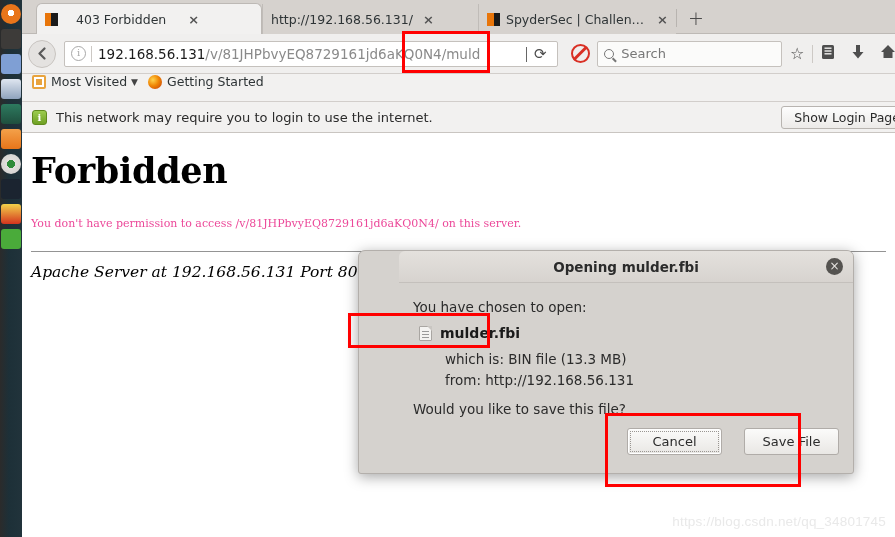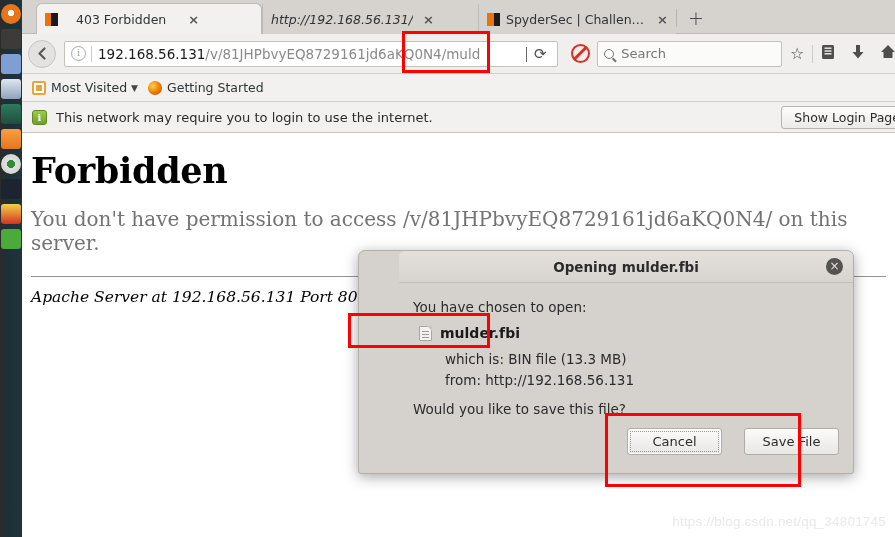--- a/index.html
+++ b/index.html
@@ -120,21 +120,21 @@
     content:""; position:absolute; right:-4px; bottom:-3px;
     width:5px; height:1.6px; background:#777; transform:rotate(45deg);
   }
   .tbicon { width:30px; flex:none; text-align:center; color:#4e4e4e; font-size:16px; }
   #tbsep { width:1px; height:18px; background:#cdc9c5; flex:none; }
 
   
   #bookmarks {
     position:absolute; left:0; top:74px; width:873px; height:28px;
     background:#f2f1f0; border-bottom:1px solid #d2cecb;
-    display:flex; align-items:center; font-size:12.5px; color:#2e3436;
+    display:flex; align-items:flex-start; font-size:12.5px; color:#2e3436;
   }
   .bm { display:flex; align-items:center; margin-left:10px; }
   .bm .bmico { width:14px; height:14px; margin-right:5px; flex:none; }
   #bm-mv-ico { border:2px solid #e8a33d; border-radius:2px; background:#fff; position:relative; }
   #bm-mv-ico:after{content:"";position:absolute;left:2px;top:2px;width:6px;height:6px;background:#e8a33d;}
   #bm-gs-ico {
     border-radius:50%;
     background:radial-gradient(circle at 35% 35%,#ffd44d 0%,#f08705 45%,#c3390a 100%);
   }
   .bm .chev { margin-left:4px; font-size:9px; color:#444; }
@@ -162,22 +162,22 @@
   
   #content {
     position:absolute; left:0; top:133px; width:873px; height:404px;
     background:#ffffff; overflow:hidden;
   }
   #h1-forbidden {
     font-family:"DejaVu Serif", serif; font-weight:bold;
     font-size:35px; color:#000; margin:17px 0 0 9px; letter-spacing:-0.3px;
   }
   #p-perm {
-    font-family:"DejaVu Serif", serif; font-size:20px; color:#737373;
-    margin:16px 0 0 9px;
+    font-family:"DejaVu Serif", serif; font-size:11px; color:#ec4899;
+    margin:26px 0 0 9px;
   }
   #hr-rule {
     margin:21px 9px 0 9px; height:0;
     border:none; border-top:1px solid #949494;
   }
   #p-apache {
     font-family:"DejaVu Serif", serif; font-style:italic; font-size:15.5px;
     color:#000; margin:11px 0 0 9px;
   }
   #watermark {
@@ -268,21 +268,21 @@
 </div>
 
 <div id="browser">
 
   <div id="tabstrip">
     <div class="tab active" style="left:14px; width:226px;gap:12px;">
       <span class="favicon"></span>
       <span class="tab-title">403 Forbidden</span>
       <span class="tab-close">×</span>
     </div>
-    <div class="tab" style="left:240px; width:216px;font-style:italic;">
+    <div class="tab" style="left:240px; width:216px;">
       <span class="tab-title">http://192.168.56.131/</span>
       <span class="tab-close">×</span>
     </div>
     <div class="tab" style="left:456px; width:198px;">
       <span class="favicon"></span>
       <span class="tab-title">SpyderSec | Challenge</span>
       <span class="tab-close">×</span>
     </div>
     <div id="tabsep"></div>
     <div id="newtab">+</div>

